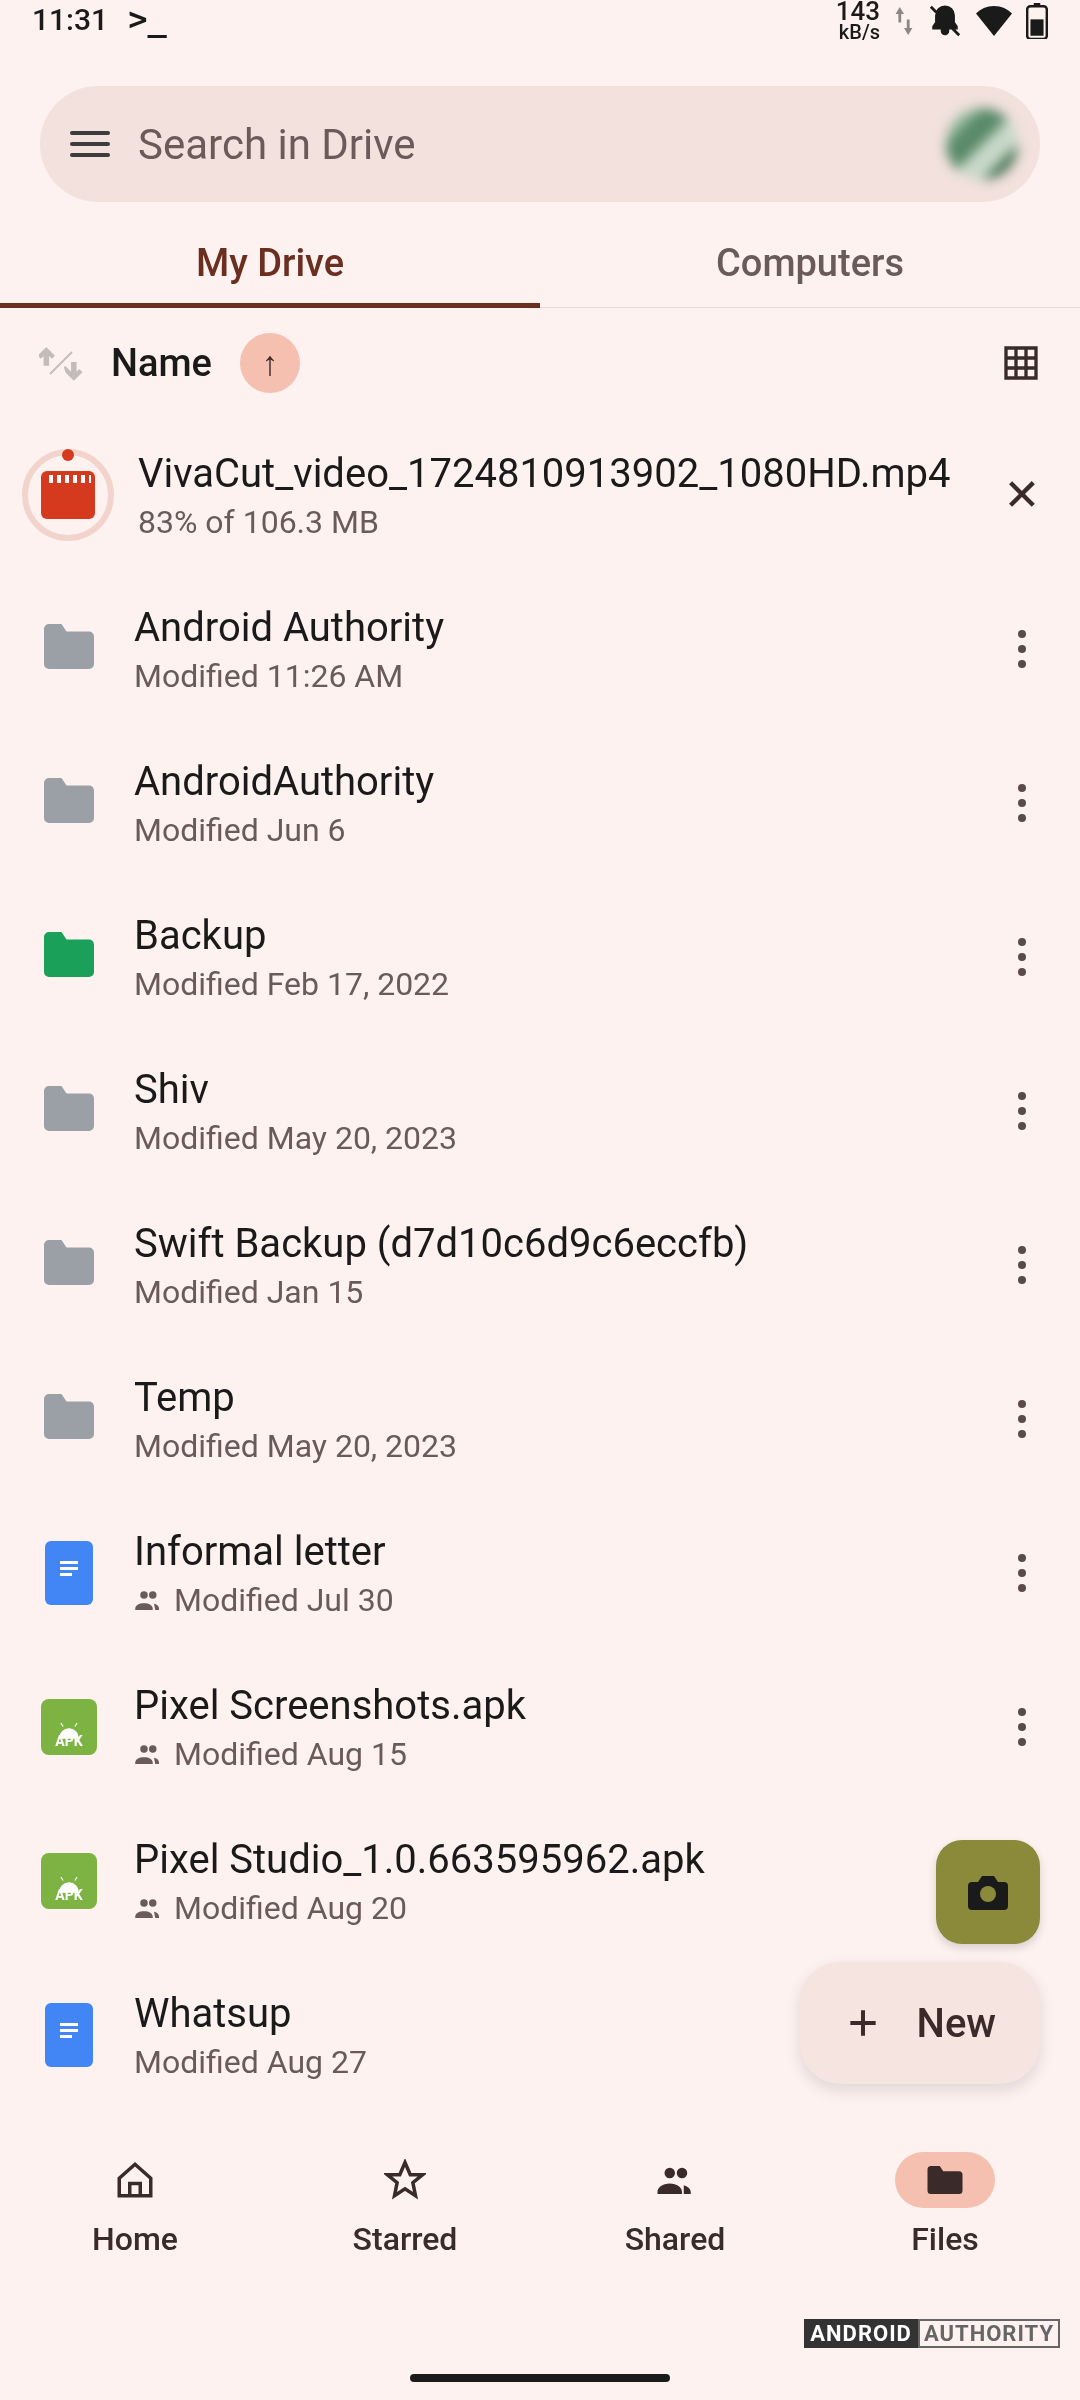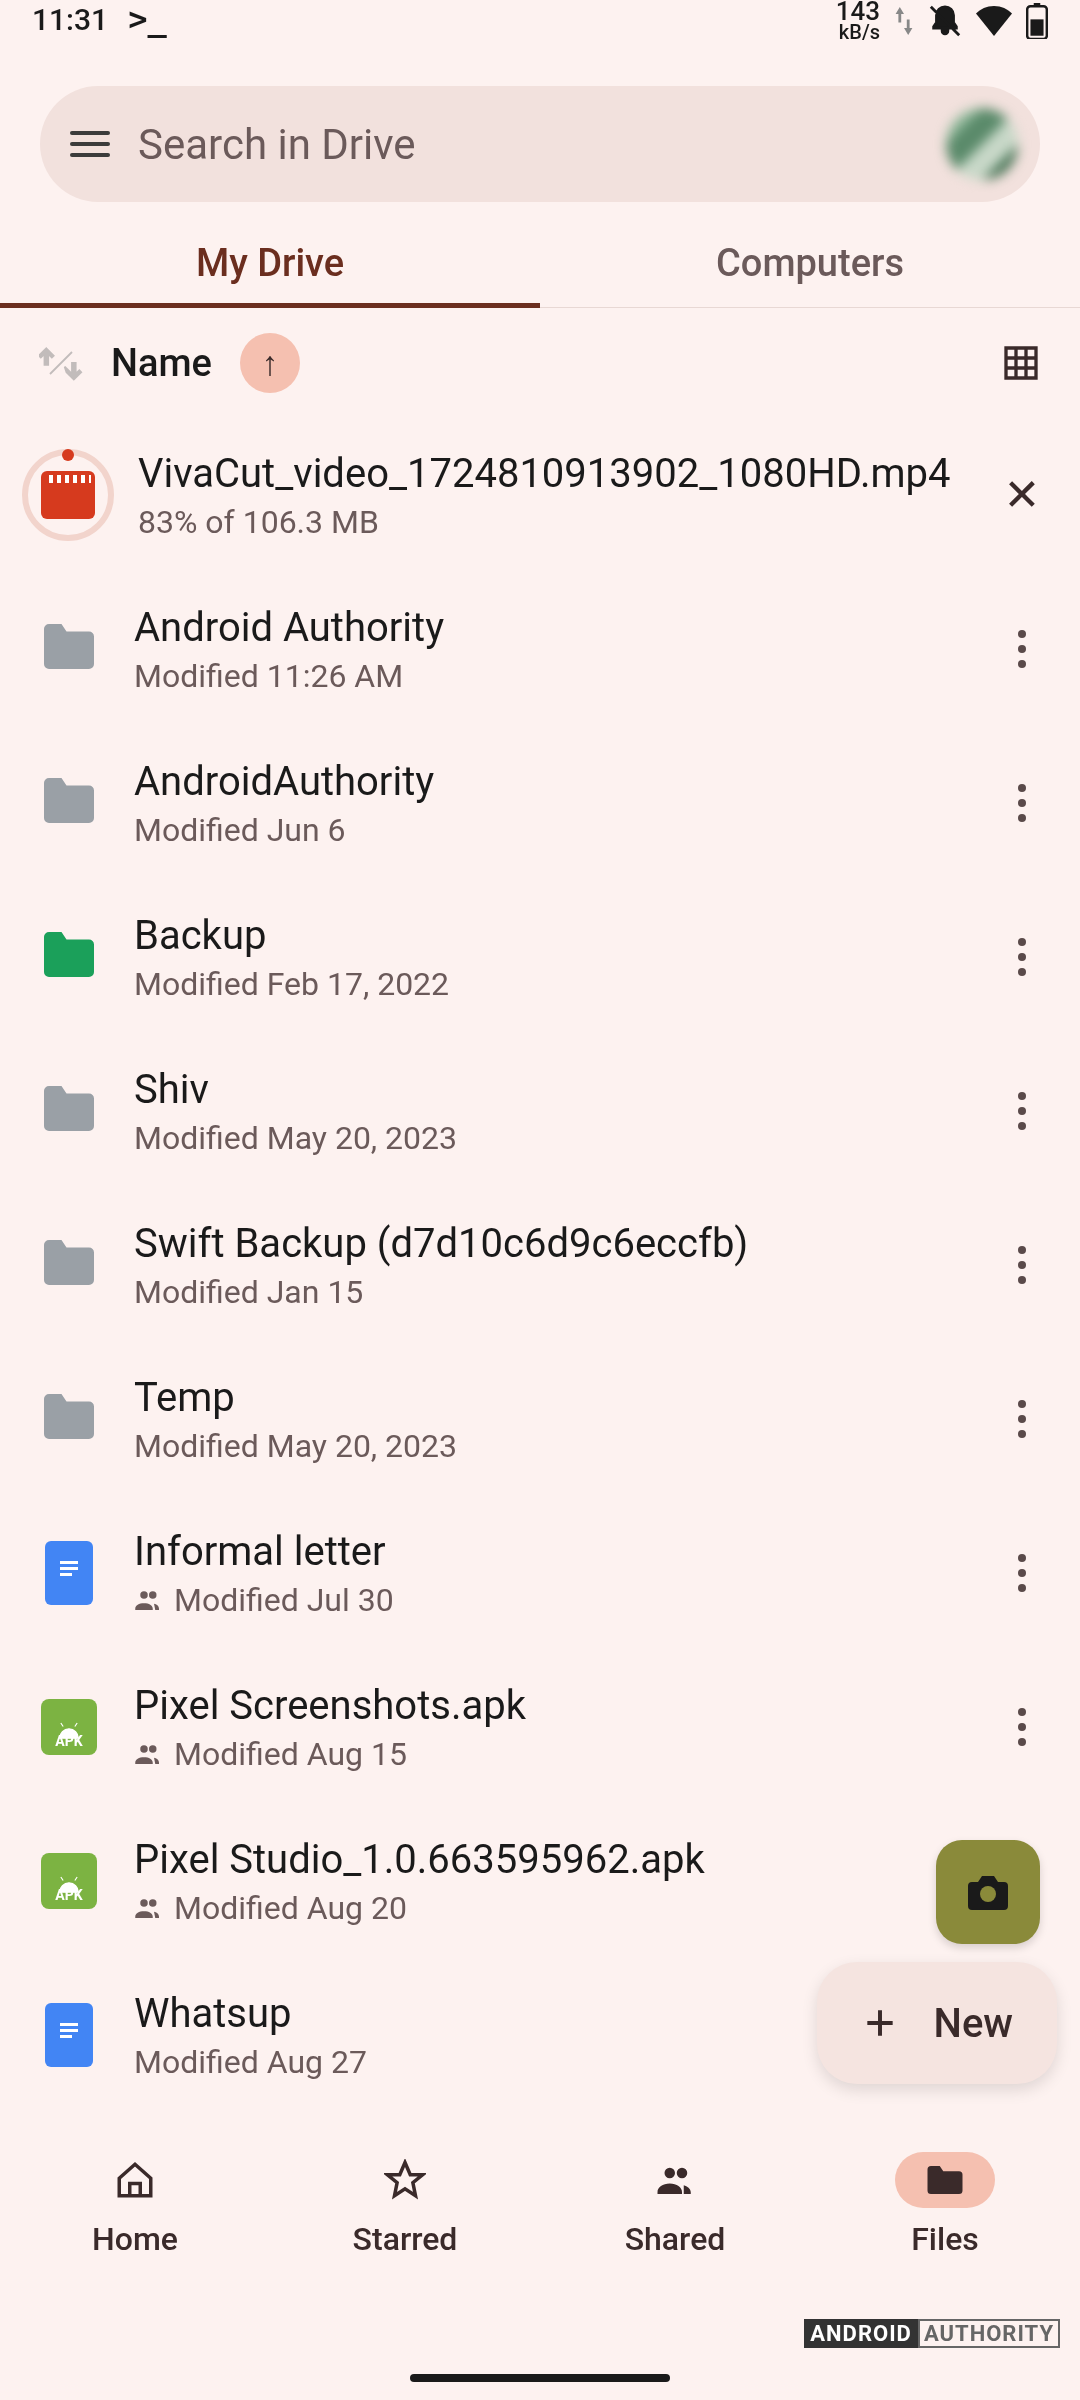--- a/index.html
+++ b/index.html
@@ -47,21 +47,21 @@
 .file-text { flex: 1; min-width: 0; }
 .file-name { font-size: 40px; color: #1a1a1a; white-space: nowrap; overflow: hidden; text-overflow: ellipsis; margin-bottom: 6px; }
 .file-meta { font-size: 32px; color: #6b5a5a; display: flex; align-items: center; gap: 10px; }
 .shared-icon { width: 30px; height: 24px; }
 
 .close-btn { font-size: 44px; color: #3a2a2a; width: 44px; text-align: center; }
 .more-btn { width: 44px; display: flex; flex-direction: column; align-items: center; gap: 7px; }
 .more-btn span { width: 8px; height: 8px; border-radius: 50%; background: #5a4a4a; }
 
 .fab-camera { position: absolute; right: 40px; bottom: 456px; width: 104px; height: 104px; background: #8a8a3a; border-radius: 26px; display: flex; align-items: center; justify-content: center; box-shadow: 0 4px 8px rgba(0,0,0,0.15); }
-.fab-new { position: absolute; right: 23px; bottom: 316px; height: 122px; padding: 0 44px; background: #f5e4e0; border-radius: 40px; display: flex; align-items: center; gap: 35px; box-shadow: 0 6px 16px rgba(0,0,0,0.12); }
+.fab-new { position: absolute; right: 40px; bottom: 316px; height: 122px; padding: 0 44px; background: #f5e4e0; border-radius: 40px; display: flex; align-items: center; gap: 35px; box-shadow: 0 6px 16px rgba(0,0,0,0.12); }
 .fab-new-label { font-size: 40px; color: #3a2a2a; font-weight: 500; }
 
 .bottom-nav { position: absolute; bottom: 110px; left: 0; right: 0; height: 170px; display: flex; background: #fdf2f0; }
 .nav-item { flex: 1; display: flex; flex-direction: column; align-items: center; justify-content: center; gap: 12px; }
 .nav-icon-wrap { width: 100px; height: 56px; display: flex; align-items: center; justify-content: center; border-radius: 28px; }
 .nav-item.active .nav-icon-wrap { background: #f5c0b0; }
 .nav-label { font-size: 32px; color: #3a2a2a; font-weight: 500; }
 
 .watermark { position: absolute; right: 20px; bottom: 54px; font-size: 22px; font-weight: bold; letter-spacing: 1px; }
 .watermark .a1 { background: #333; color: white; padding: 2px 6px; }

